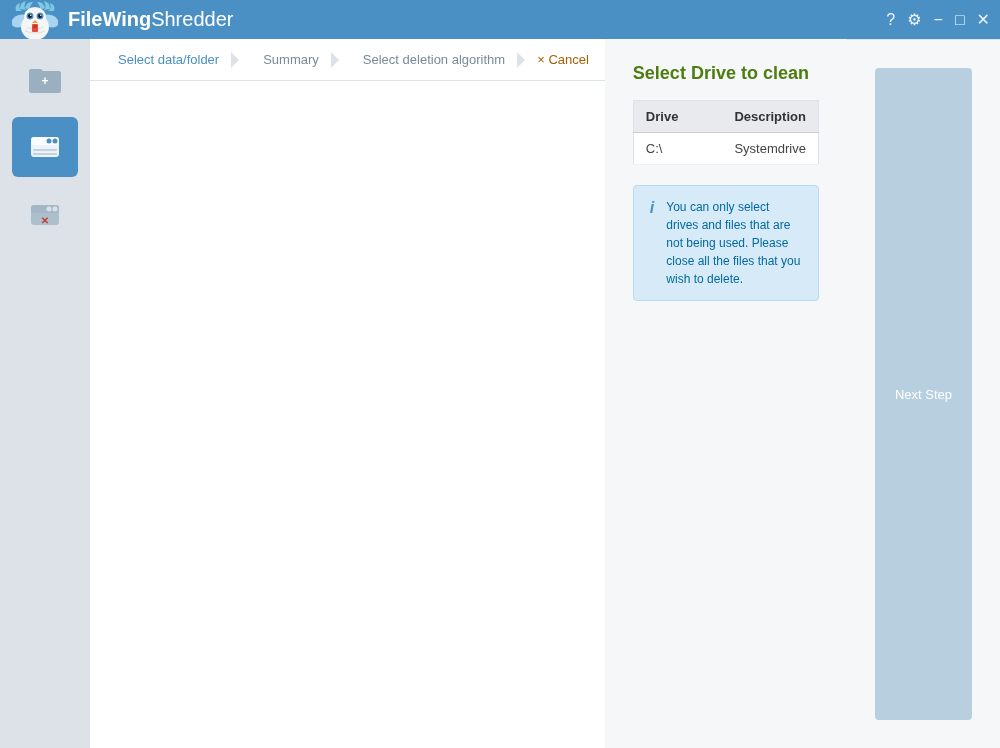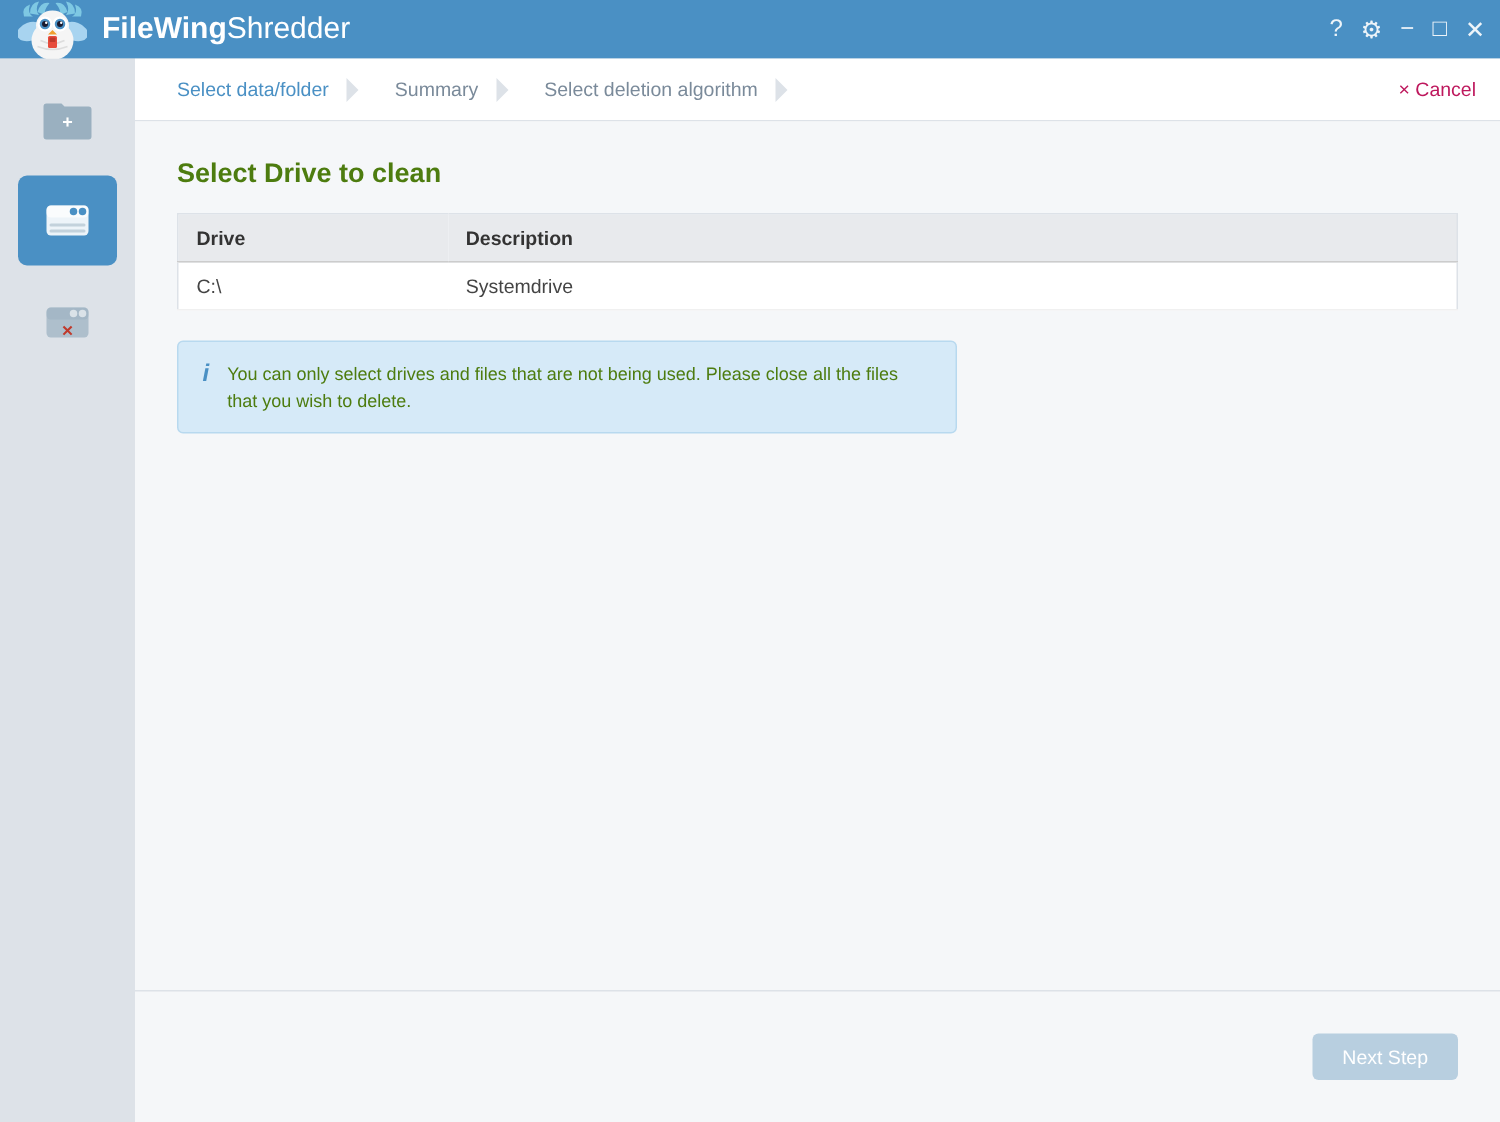--- a/index.html
+++ b/index.html
@@ -89,21 +89,21 @@
       display: flex;
       align-items: center;
       justify-content: center;
     }
 
     
     .content-panel {
       flex: 1;
       background: white;
       display: flex;
-      flex-direction: column;
+      flex-direction: row;
       overflow: hidden;
     }
 
     
     .breadcrumb-nav {
       background: white;
       border-bottom: 1px solid #dde2e8;
       display: flex;
       align-items: center;
       padding: 0 16px;
@@ -131,21 +131,21 @@
       border-top: 8px solid transparent;
       border-bottom: 8px solid transparent;
       border-left: 8px solid #dde2e8;
       margin-left: 12px;
     }
     .breadcrumb-step:last-child::after {
       display: none;
     }
     .breadcrumb-cancel {
       margin-left: auto;
-      color: #be185d;
+      color: #a16207;
       cursor: pointer;
       font-size: 13px;
       display: flex;
       align-items: center;
       gap: 4px;
     }
 
     
     .page-content {
       flex: 1;
@@ -196,21 +196,21 @@
     }
     .info-icon {
       color: #4a90c4;
       font-style: italic;
       font-weight: bold;
       font-size: 16px;
       flex-shrink: 0;
       margin-top: 1px;
     }
     .info-text {
-      color: #4d7c0f;
+      color: #0369a1;
       font-size: 12px;
       line-height: 1.5;
     }
 
     
     .page-footer {
       background: #f5f7f9;
       padding: 28px 28px;
       display: flex;
       justify-content: flex-end;

